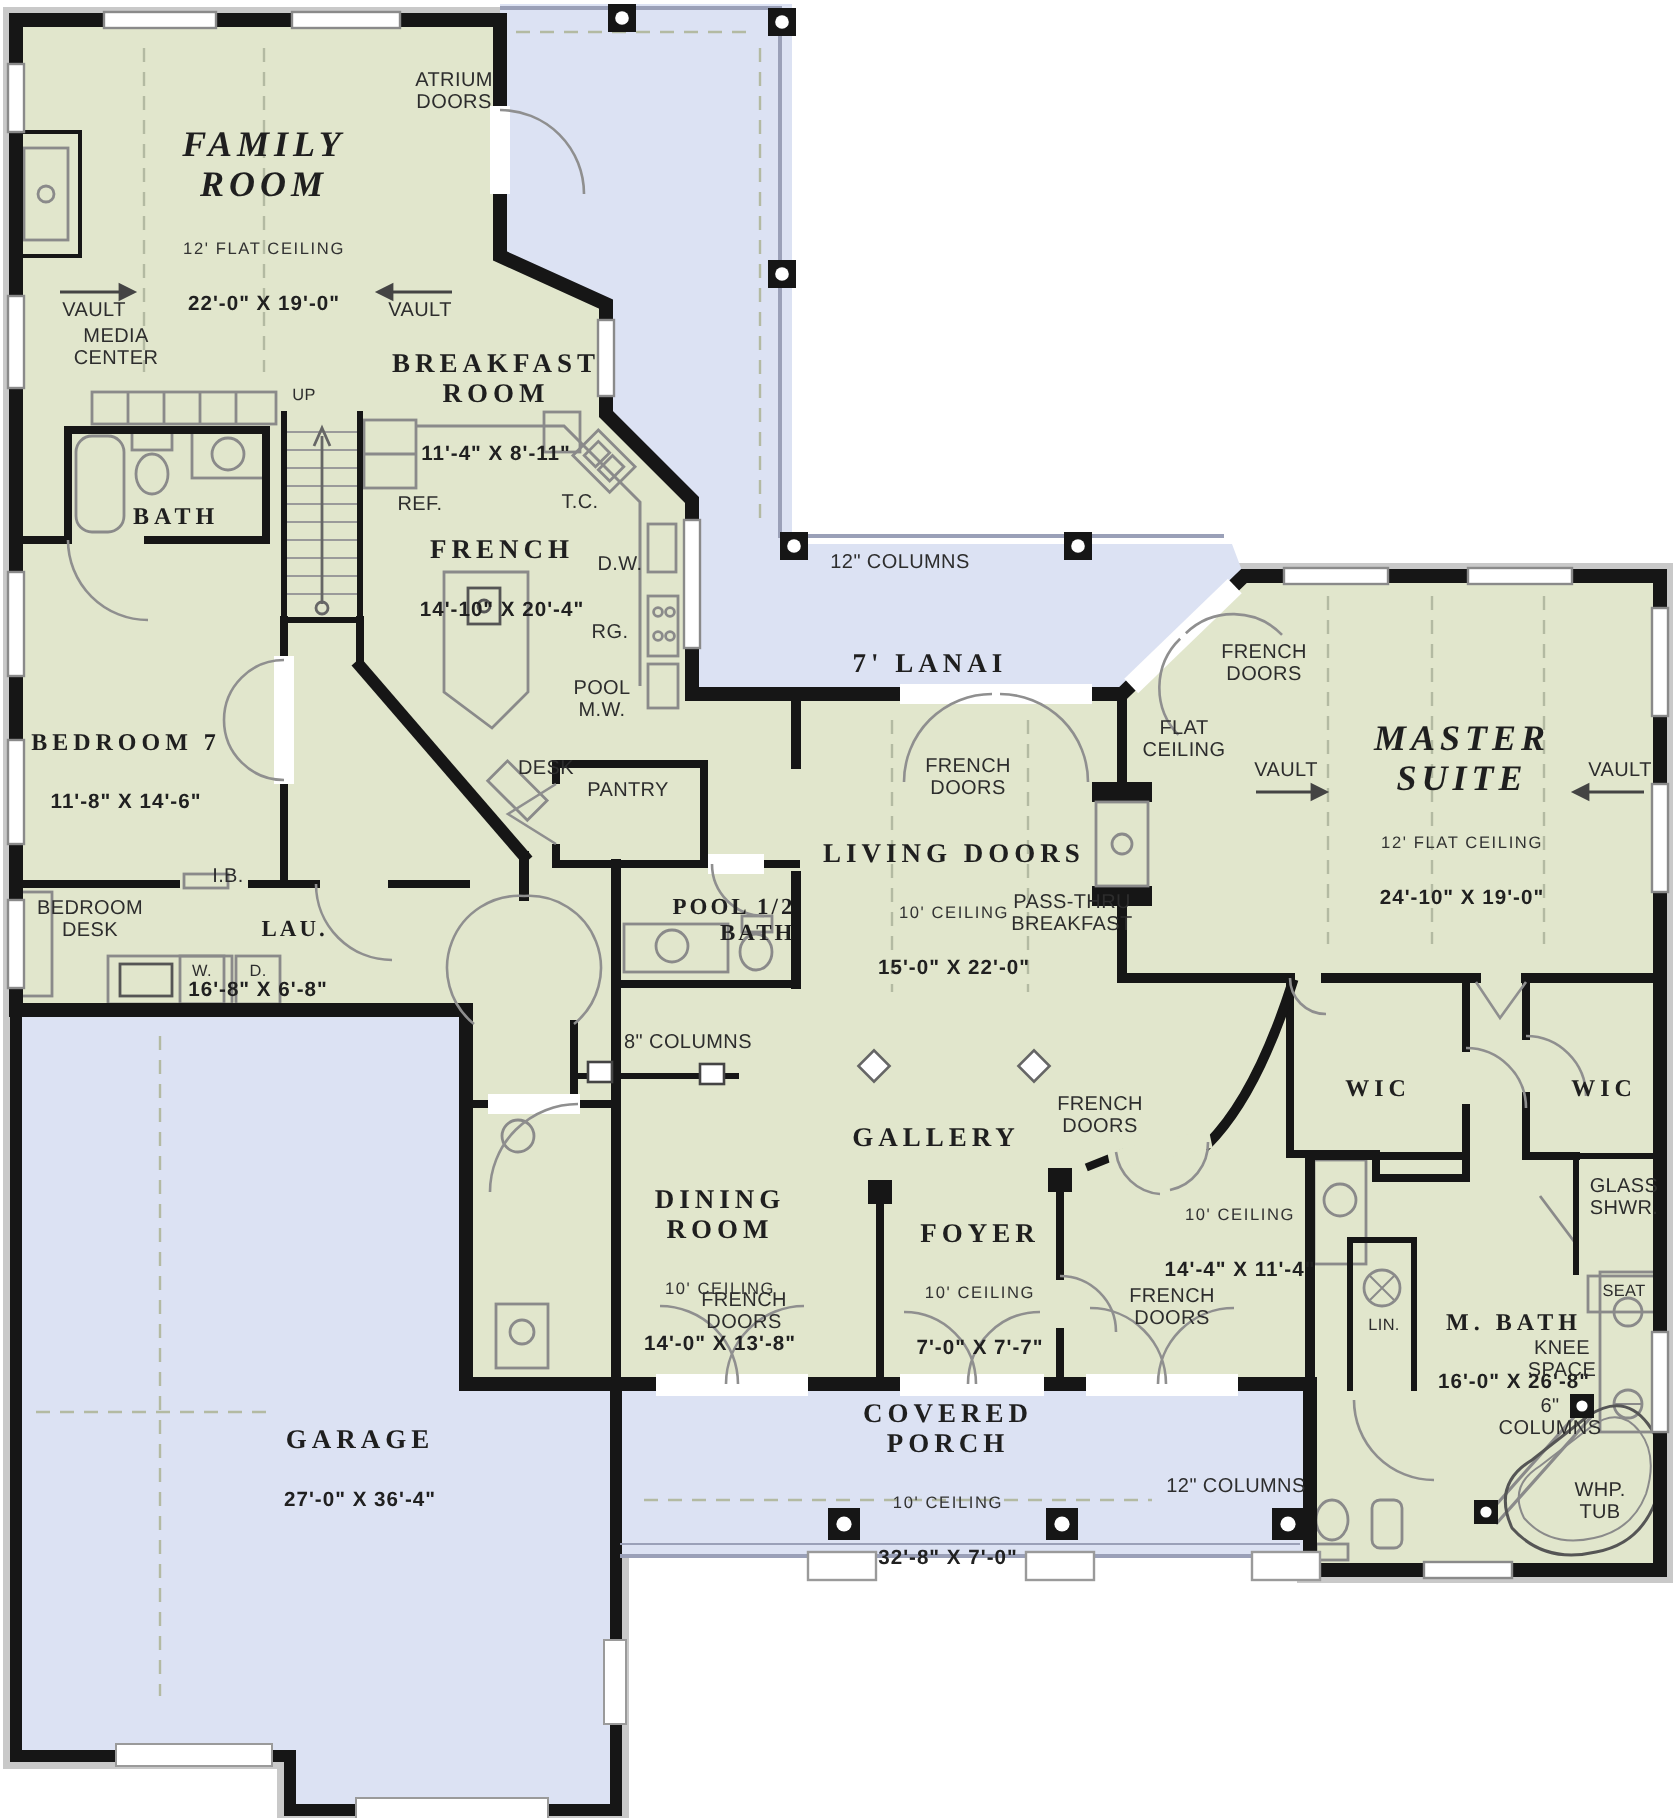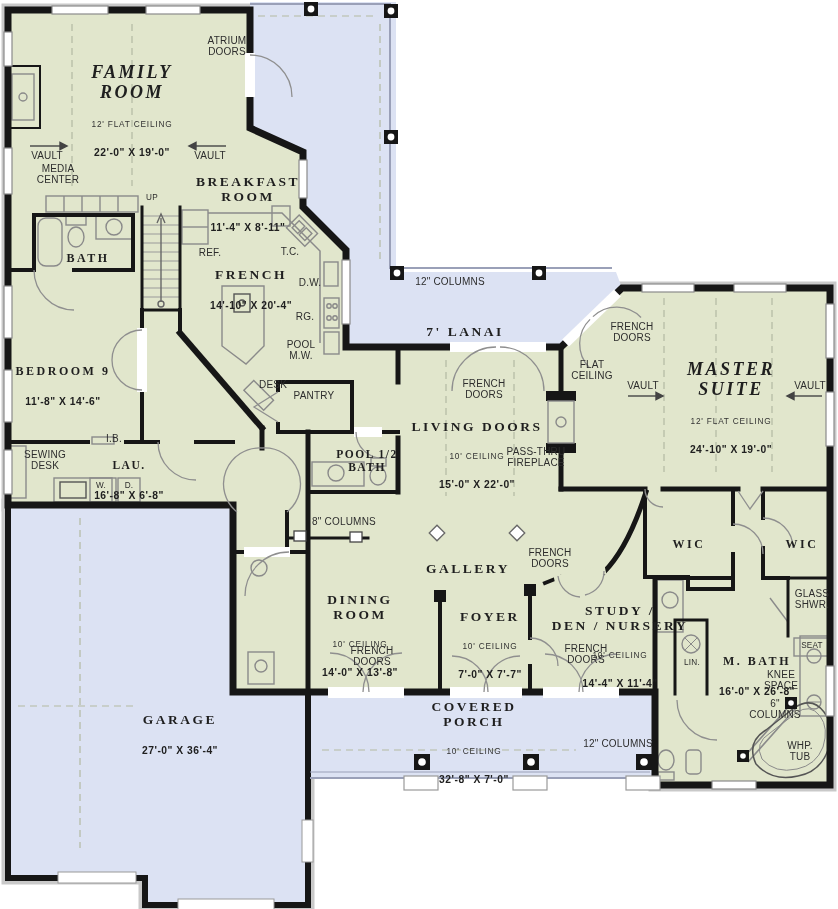--- a/index.html
+++ b/index.html
@@ -6,21 +6,21 @@
   #stage{position:relative;width:838px;height:909px;background:#fff;overflow:hidden;
          font-family:"Liberation Sans",sans-serif;}
   #drawing{position:absolute;left:0;top:0;}
   .lbl{position:absolute;transform:translateX(-50%);text-align:center;
        white-space:pre-line;color:#1f1f1f;line-height:1.12;pointer-events:none;}
   .rn{display:block;font-family:"Liberation Serif",serif;font-weight:700;
       letter-spacing:2.5px;font-size:13px;line-height:1.12;}
   .rn-lg{font-size:18px;font-style:italic;}
   .rn-md{font-size:13.5px;}
   .rn-sm{font-size:12px;}
-  .rn-xs{font-size:11.5px;letter-spacing:1.5px;}
+  .rn-xs{font-size:11.5px;letter-spacing:1.5px;text-align:right;}
   .ceil{display:block;font-size:8.3px;letter-spacing:.8px;color:#323232;margin-top:0;}
   .dims{display:block;font-weight:700;font-size:10.3px;letter-spacing:.5px;color:#202020;}
   .anno{font-size:10px;letter-spacing:.2px;color:#2d2d2d;line-height:1.1;}
   .anno-xs{font-size:8.2px;}
 </style>
 </head>
 <body>
 
 <div id="stage">
 
@@ -319,52 +319,52 @@
     <span class="dims">14'-10" X 20'-4"</span>
   </div>
 
   <div class="lbl anno" style="left:290px;top:246px">T.C.</div>
   <div class="lbl anno" style="left:310px;top:277px">D.W.</div>
   <div class="lbl anno" style="left:305px;top:311px">RG.</div>
   <div class="lbl anno" style="left:301px;top:339px">POOL
 M.W.</div>
 
   <div class="lbl" style="left:63px;top:347px">
-    <span class="rn rn-sm">BEDROOM 9</span>
+    <span class="rn rn-sm">BEDROOM 7</span>
     <span class="dims">11'-8" X 14'-6"</span>
   </div>
 
   <div class="lbl anno" style="left:273px;top:379px">DESK</div>
   <div class="lbl anno" style="left:314px;top:390px">PANTRY</div>
   <div class="lbl anno" style="left:114px;top:433px">I.B.</div>
 
   <div class="lbl" style="left:129px;top:441px">
     <span class="rn rn-xs">LAU.</span>
     <span class="dims">16'-8" X 6'-8"</span>
   </div>
 
-  <div class="lbl anno" style="left:45px;top:449px">SEWING
+  <div class="lbl anno" style="left:45px;top:449px">BEDROOM
 DESK</div>
   <div class="lbl anno anno-xs" style="left:101px;top:481px">W.</div>
   <div class="lbl anno anno-xs" style="left:129px;top:481px">D.</div>
 
   <div class="lbl anno" style="left:450px;top:276px">12" COLUMNS</div>
   <div class="lbl" style="left:465px;top:306px">
     <span class="rn rn-md">7' LANAI</span>
   </div>
 
   <div class="lbl anno" style="left:484px;top:378px">FRENCH
 DOORS</div>
   <div class="lbl" style="left:477px;top:401px">
     <span class="rn rn-md">LIVING DOORS</span>
     <span class="ceil">10' CEILING</span>
     <span class="dims">15'-0" X 22'-0"</span>
   </div>
   <div class="lbl anno" style="left:536px;top:446px">PASS-THRU
-FIREPLACE</div>
+BREAKFAST</div>
 
   <div class="lbl" style="left:367px;top:430px">
     <span class="rn rn-xs">POOL 1/2
 BATH</span>
   </div>
 
   <div class="lbl anno" style="left:632px;top:321px">FRENCH
 DOORS</div>
   <div class="lbl anno" style="left:592px;top:359px">FLAT
 CEILING</div>
@@ -399,22 +399,20 @@
     <span class="dims">14'-0" X 13'-8"</span>
   </div>
 
   <div class="lbl" style="left:490px;top:591px">
     <span class="rn rn-md">FOYER</span>
     <span class="ceil">10' CEILING</span>
     <span class="dims">7'-0" X 7'-7"</span>
   </div>
 
   <div class="lbl" style="left:620px;top:585px">
-    <span class="rn rn-md">STUDY /
-DEN / NURSERY</span>
     <span class="ceil">10' CEILING</span>
     <span class="dims">14'-4" X 11'-4"</span>
   </div>
 
   <div class="lbl anno" style="left:812px;top:588px">GLASS
 SHWR.</div>
   <div class="lbl anno anno-xs" style="left:812px;top:641px">SEAT</div>
 
   <div class="lbl anno" style="left:372px;top:645px">FRENCH
 DOORS</div>

